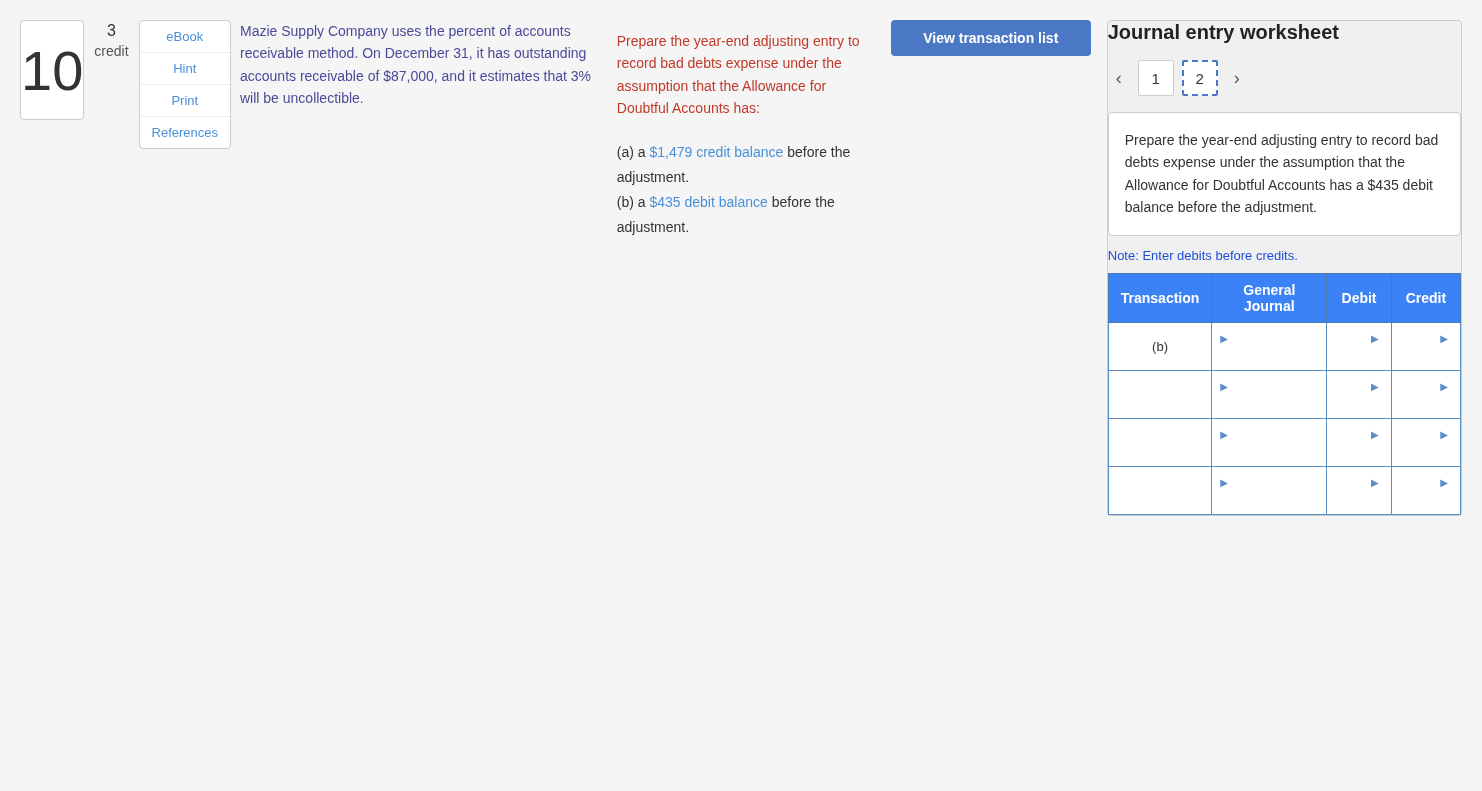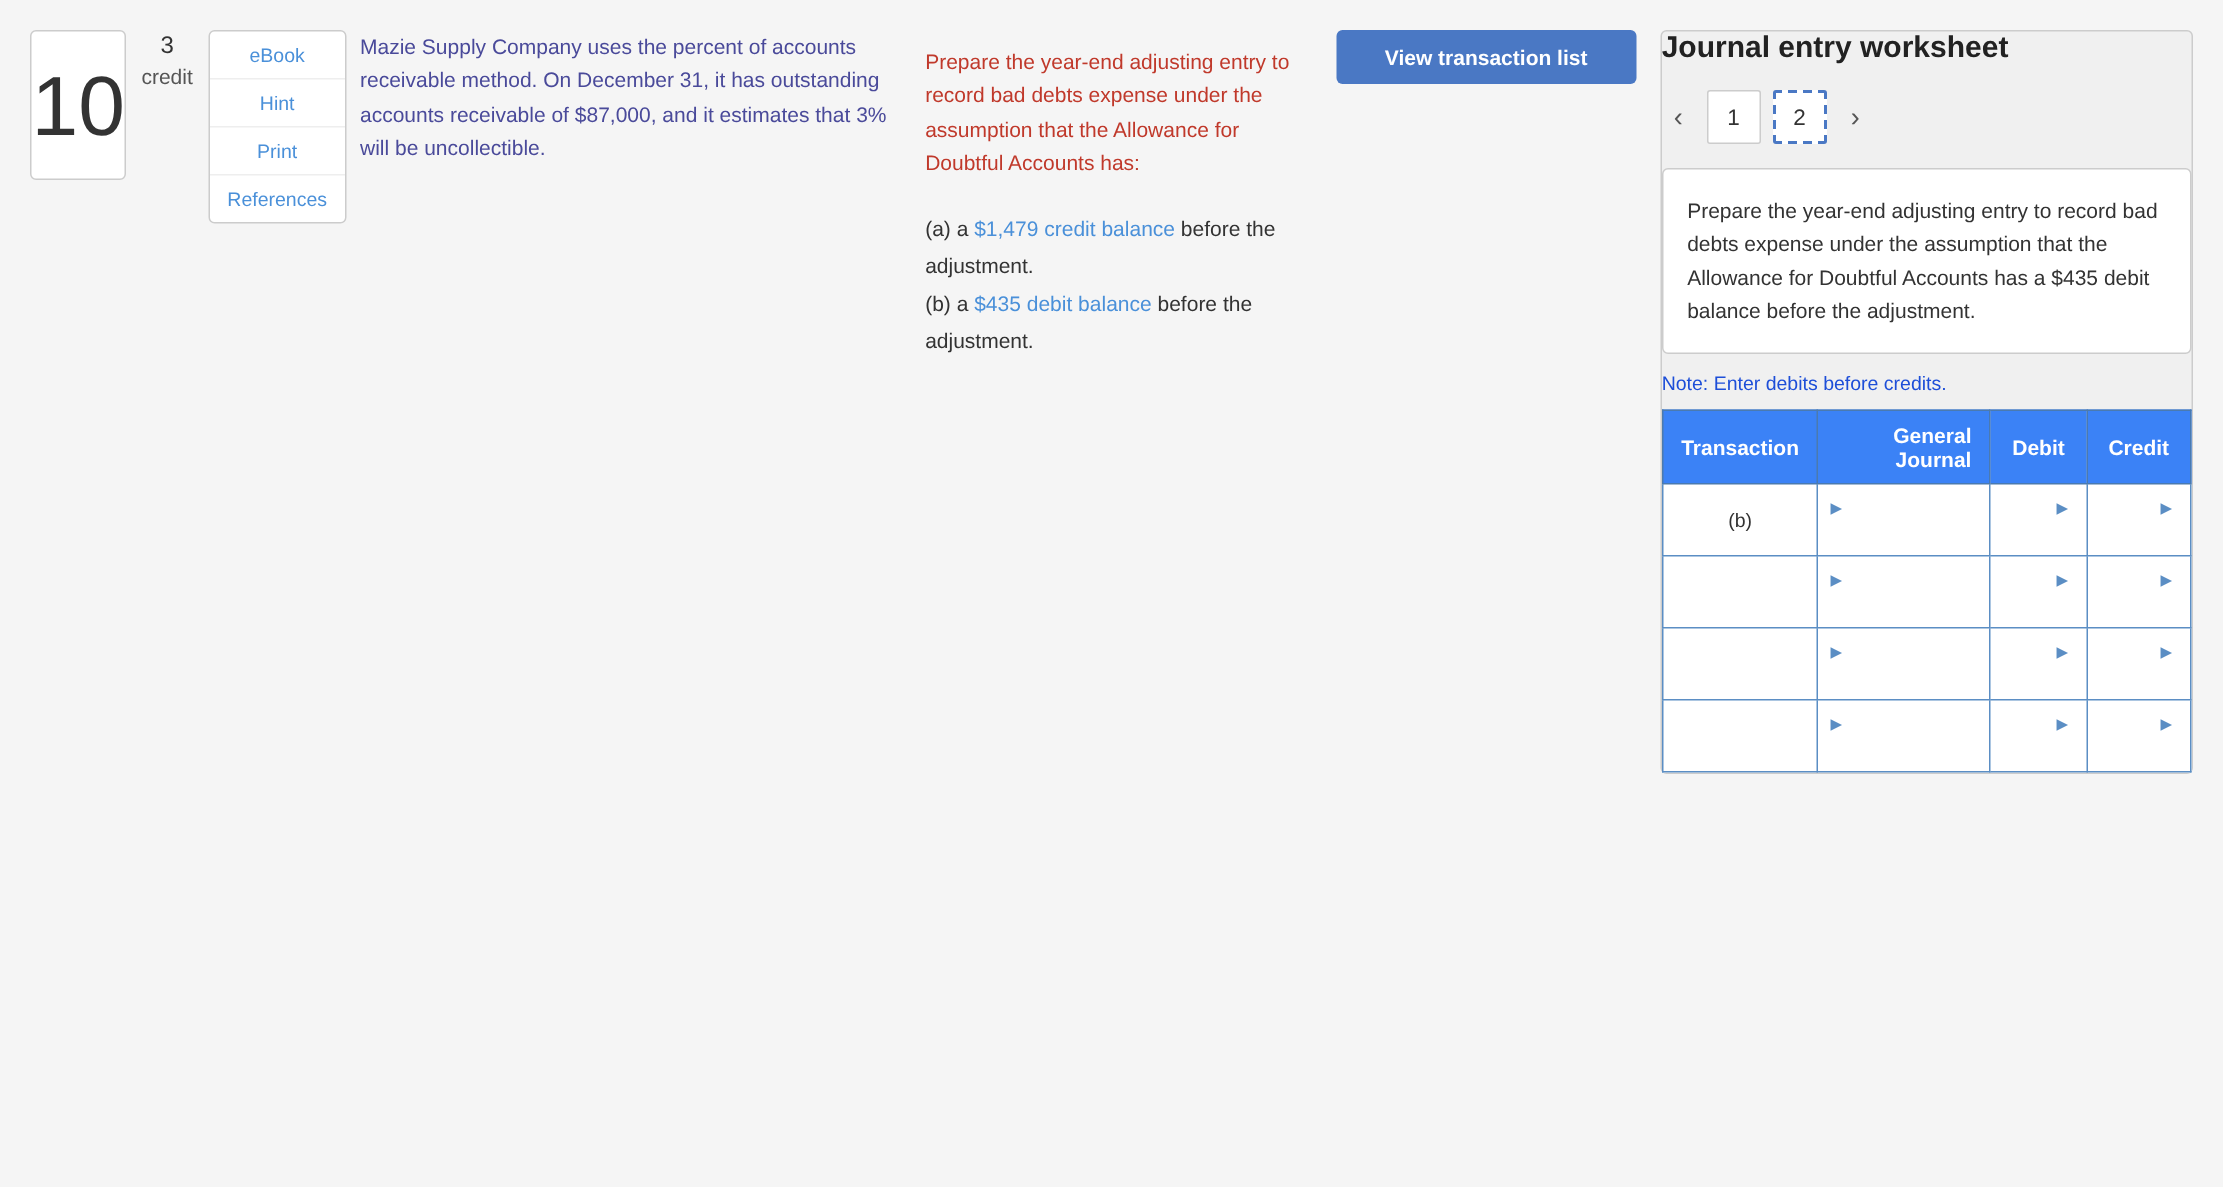--- a/index.html
+++ b/index.html
@@ -174,21 +174,21 @@
       color: white;
     }
     .journal-table thead th {
       padding: 8px 12px;
       text-align: center;
       font-size: 14px;
       font-weight: bold;
       border: 1px solid #4a7ab0;
     }
     .journal-table thead th.general-journal {
-      text-align: right;
+      text-align: center;
       margin-top: 40px;
     }
     .journal-table tbody tr {
       border-bottom: 1px solid #5b8ec4;
     }
     .journal-table tbody td {
       padding: 6px 8px;
       border: 1px solid #5b8ec4;
       height: 32px;
     }

